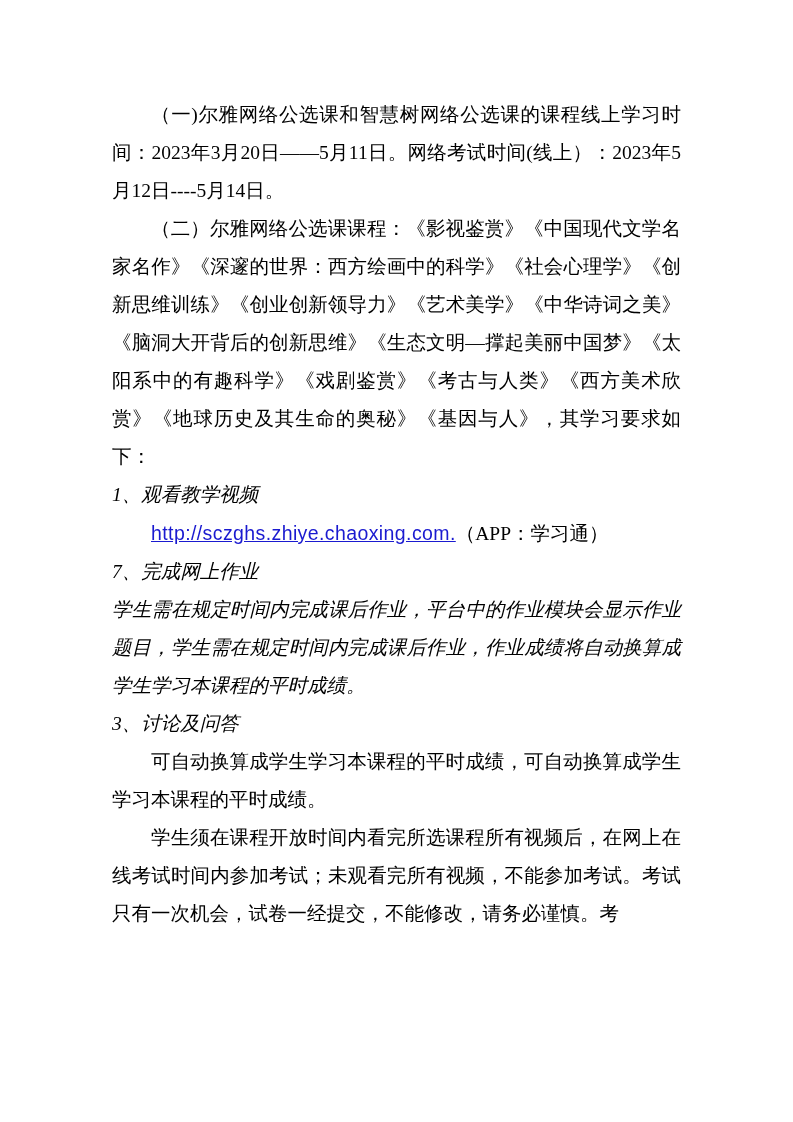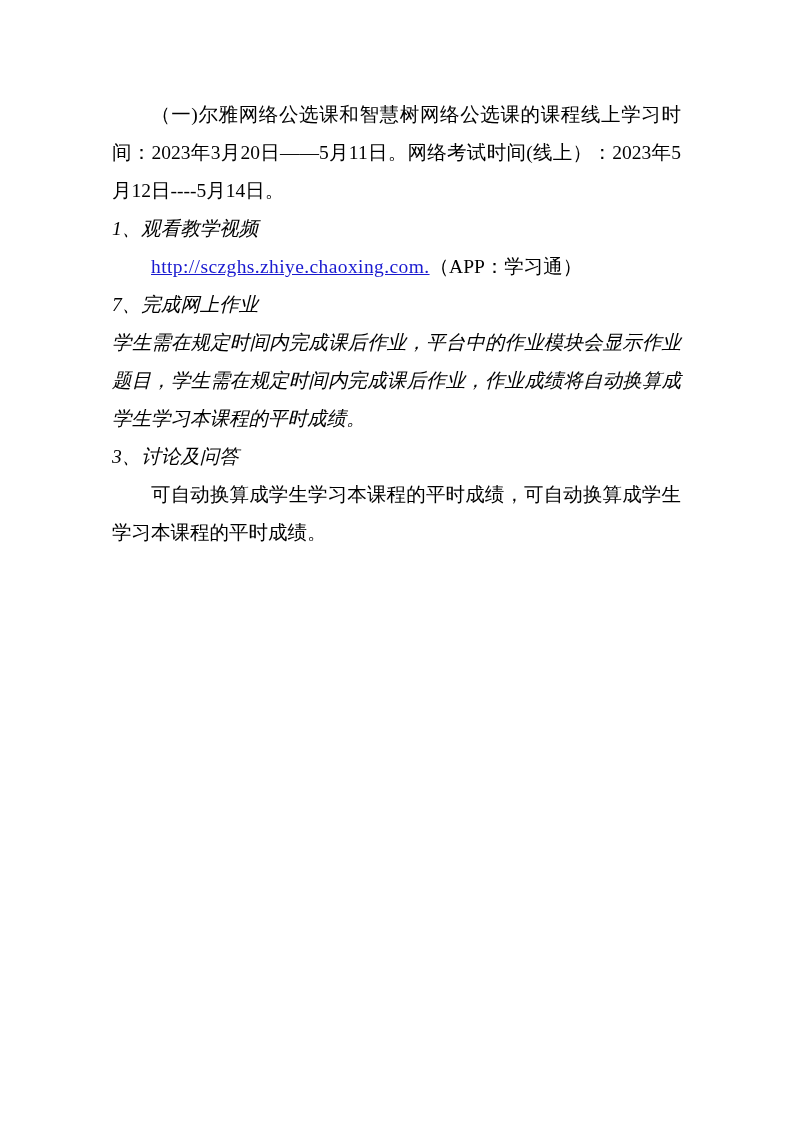--- a/index.html
+++ b/index.html
@@ -38,44 +38,46 @@
   .indent0 {
     text-indent: 0;
     font-style: italic;
   }
   .link-line {
     text-indent: 2em;
   }
   a.doc-link {
     color: #1a1ad0;
     text-decoration: underline;
-    font-family: Liberation Serif, serif;
+    font-family: Liberation Sans, sans-serif;
     letter-spacing: 0.4px;
   }
 </style>
 </head>
 <body>
 
 <div class="page">
   <div class="doc-body">
 
     <p class="indent2">（一)尔雅网络公选课和智慧树网络公选课的课程线上学习时间：2023年3月20日——5月11日。网络考试时间(线上）：2023年5月12日----5月14日。</p>
 
+    <p class="indent2">（二）尔雅网络公选课课程：《影视鉴赏》《中国现代文学名家名作》《深邃的世界：西方绘画中的科学》《社会心理学》《创新思维训练》《创业创新领导力》《艺术美学》《中华诗词之美》《脑洞大开背后的创新思维》《生态文明—撑起美丽中国梦》《太阳系中的有趣科学》《戏剧鉴赏》《考古与人类》《西方美术欣赏》《地球历史及其生命的奥秘》《基因与人》，其学习要求如下：</p>
 
     <p class="indent0">1、观看教学视频</p>
 
 
     <p class="link-line">
       <a class="doc-link" href="#">http://sczghs.zhiye.chaoxing.com.</a><span>（APP：学习通）</span>
     </p>
 
     <p class="indent0">7、完成网上作业</p>
 
     <p class="indent0">学生需在规定时间内完成课后作业，平台中的作业模块会显示作业题目，学生需在规定时间内完成课后作业，作业成绩将自动换算成学生学习本课程的平时成绩。</p>
 
     <p class="indent0">3、讨论及问答</p>
 
     <p class="indent2">可自动换算成学生学习本课程的平时成绩，可自动换算成学生学习本课程的平时成绩。</p>
 
 
+    <p class="indent2">学生须在课程开放时间内看完所选课程所有视频后，在网上在线考试时间内参加考试；未观看完所有视频，不能参加考试。考试只有一次机会，试卷一经提交，不能修改，请务必谨慎。考</p>
 
   </div>
 </div>
 
 </body></html>

